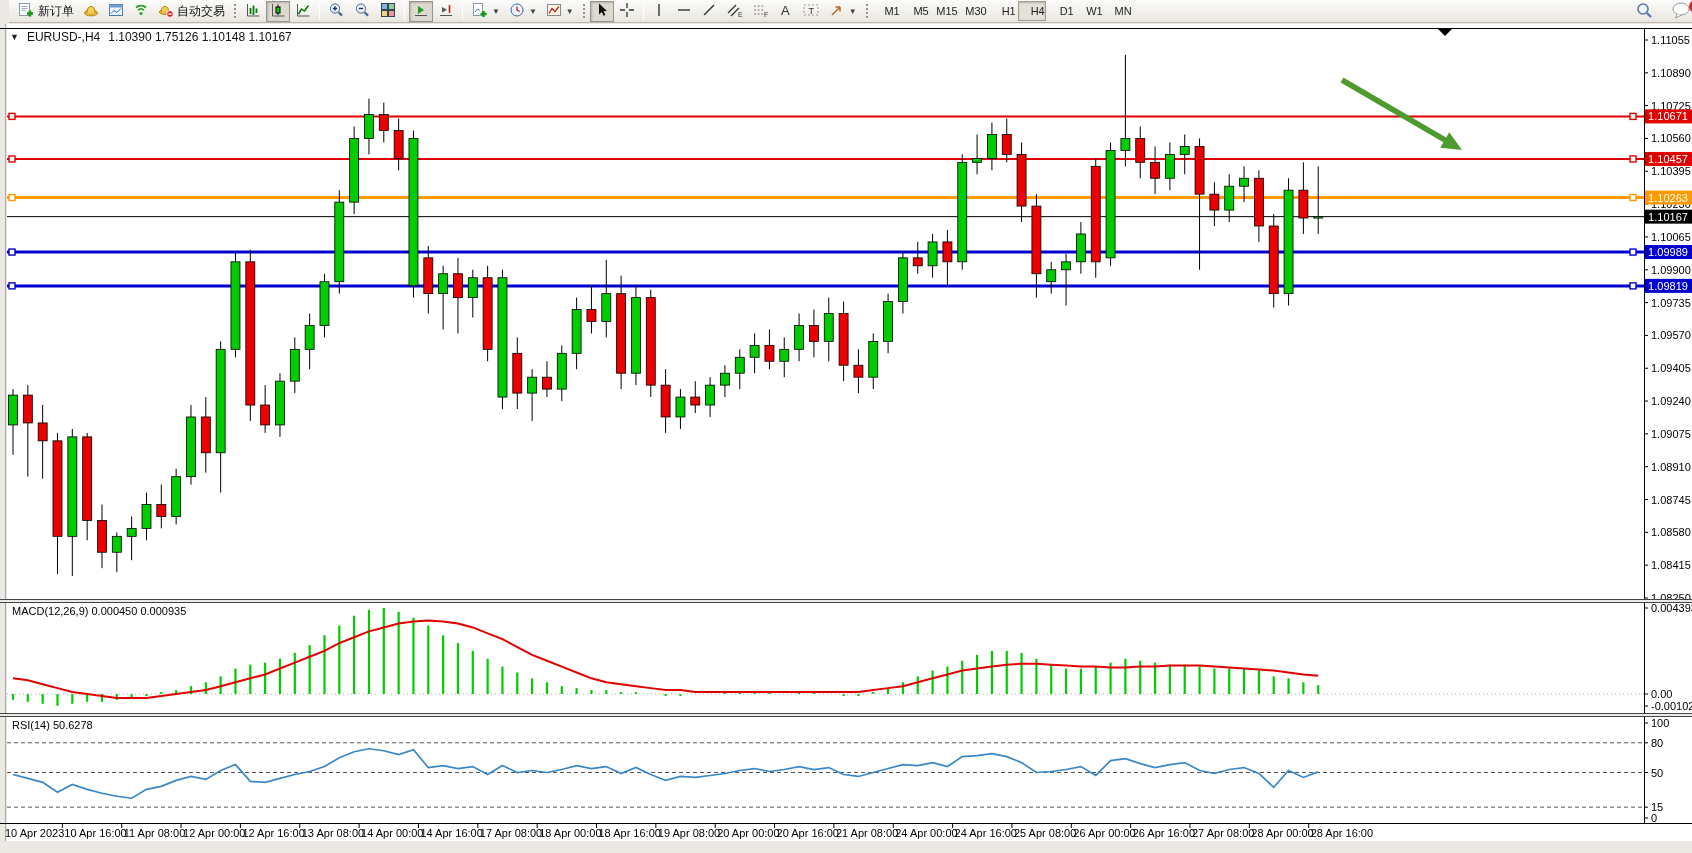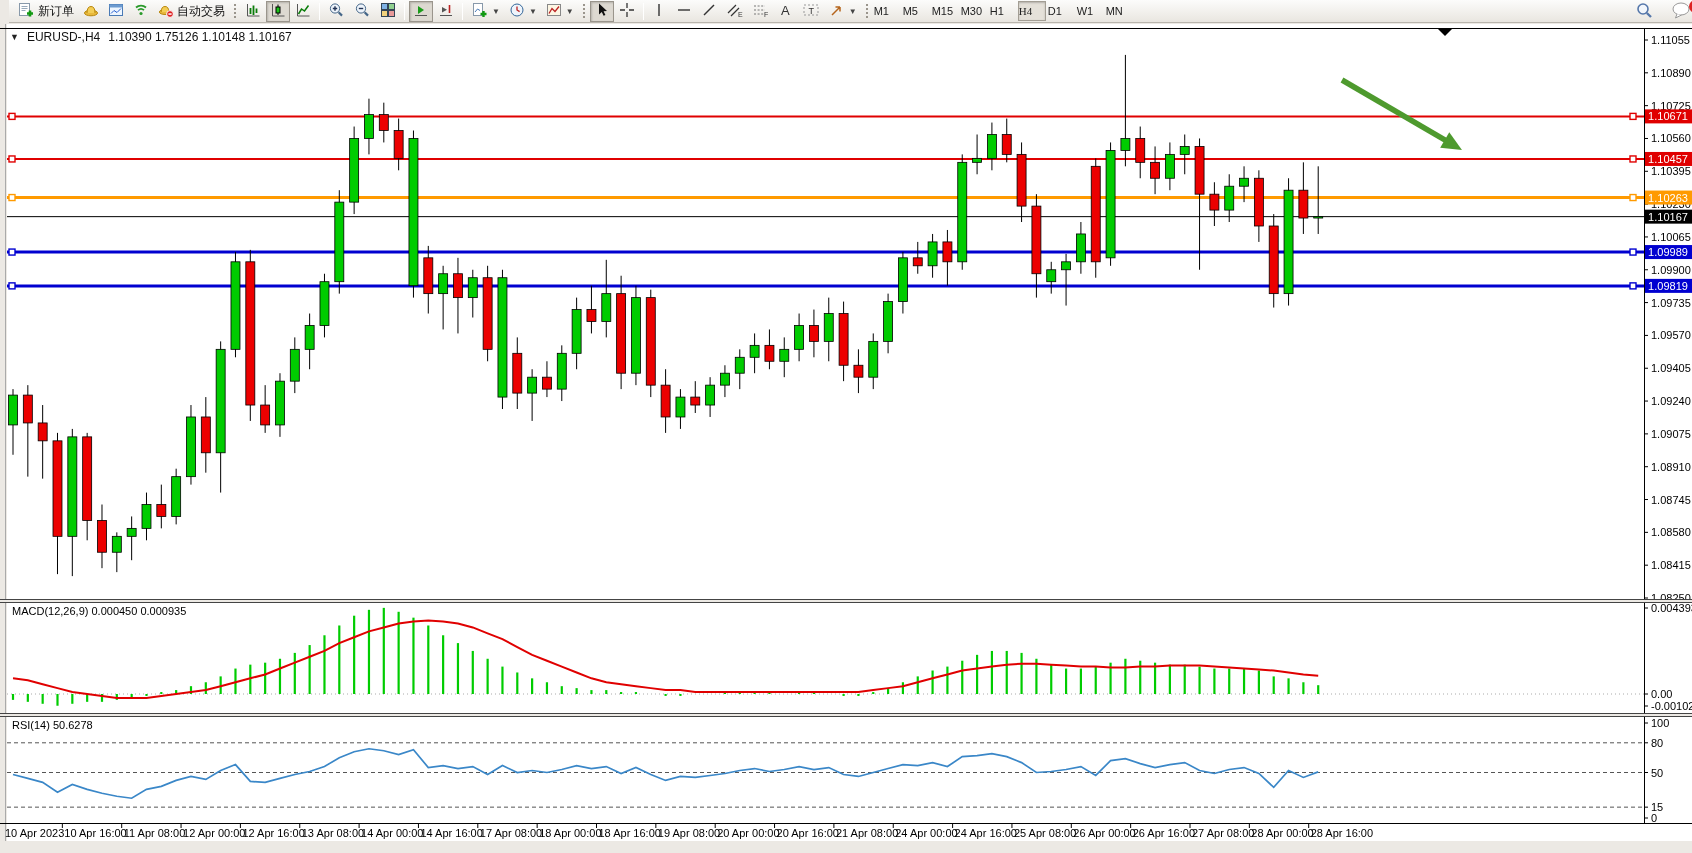--- a/index.html
+++ b/index.html
@@ -12,22 +12,22 @@
     display:flex; align-items:center; padding:0 4px; gap:1px; z-index:5; }
   .tb { height:21px; min-width:23px; border:1px solid transparent; background:transparent;
     display:inline-flex; align-items:center; justify-content:center; gap:3px;
     font-family:"Liberation Sans",sans-serif; font-size:12px; color:#111; padding:0 3px; cursor:default; }
   .tb.pressed { background:#ddd9d1; border-color:#9a958c; box-shadow:inset 1px 1px 2px rgba(0,0,0,.18); }
   .caret { font-size:8px; color:#444; margin-left:1px; }
   .sep { width:1px; height:17px; background:#c4c0b8; border-right:1px solid #fff; margin:0 3px; flex:none; }
   .grip { width:4px; height:16px; margin:0 3px; flex:none;
     background-image:radial-gradient(#9a958c 34%, transparent 36%); background-size:4px 4px; }
   .tf { width:28px; height:20px; font-size:11px; color:#222; border:1px solid transparent;
-    background:transparent; text-align:left; font-family:"Liberation Sans",sans-serif; }
-  .tf.active { background:#e5e1d9; border-color:#a39e94; box-shadow:inset 0 1px 2px rgba(0,0,0,.22);font-family:Liberation Serif, serif; }
+    background:transparent; text-align:right; font-family:"Liberation Sans",sans-serif; }
+  .tf.active { background:#e5e1d9; border-color:#a39e94; box-shadow:inset 0 1px 2px rgba(0,0,0,.22); }
   .toolbar-right { position:absolute; right:6px; top:0; height:23px; display:flex; align-items:center; gap:10px; }
   .badge { position:absolute; top:-1px; right:-7px; width:13px; height:13px; border-radius:50%;
     background:#dd2222; color:#fff; font-size:9px; font-weight:bold; text-align:center; line-height:13px; }
   .bubble-wrap { position:relative; }
 
   
   .chart-area { position:absolute; top:23px; left:0; width:1692px; height:830px; }
   svg text { font-family:"Liberation Sans",sans-serif; }
   .chart-title { position:absolute; top:7px; left:10px; font-size:12px; color:#111;
     display:flex; gap:8px; align-items:center; z-index:3; }

